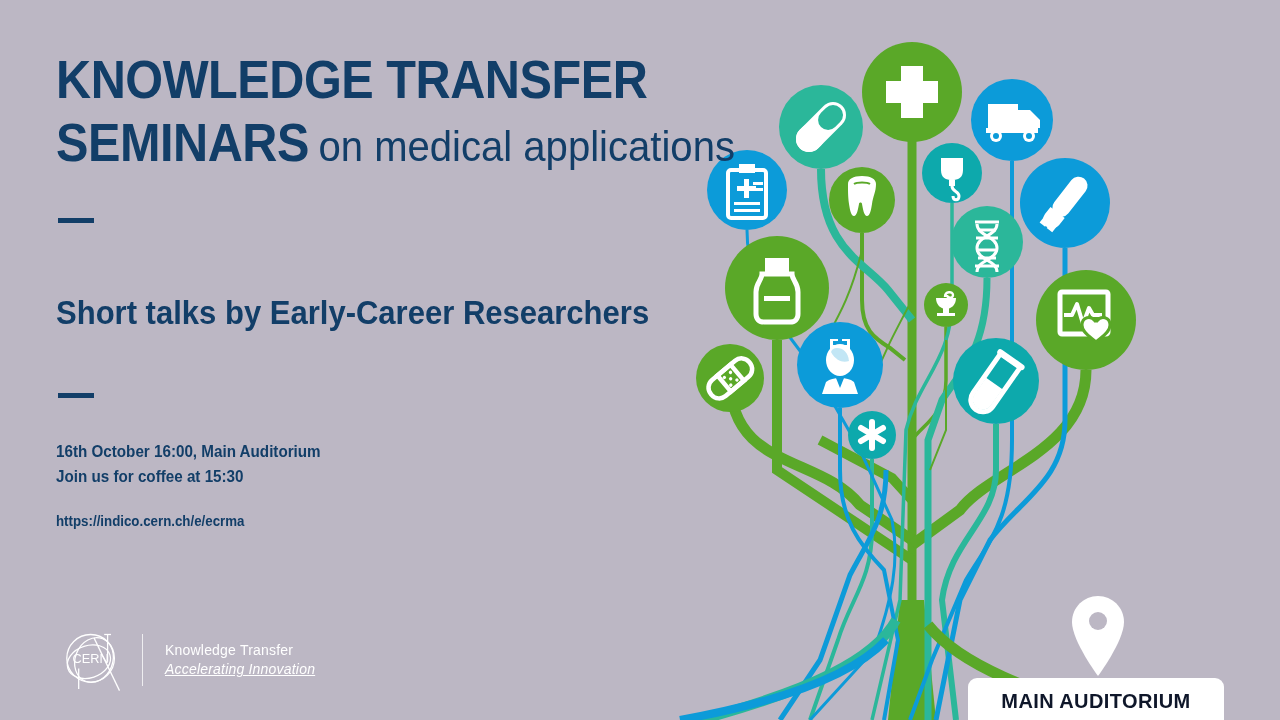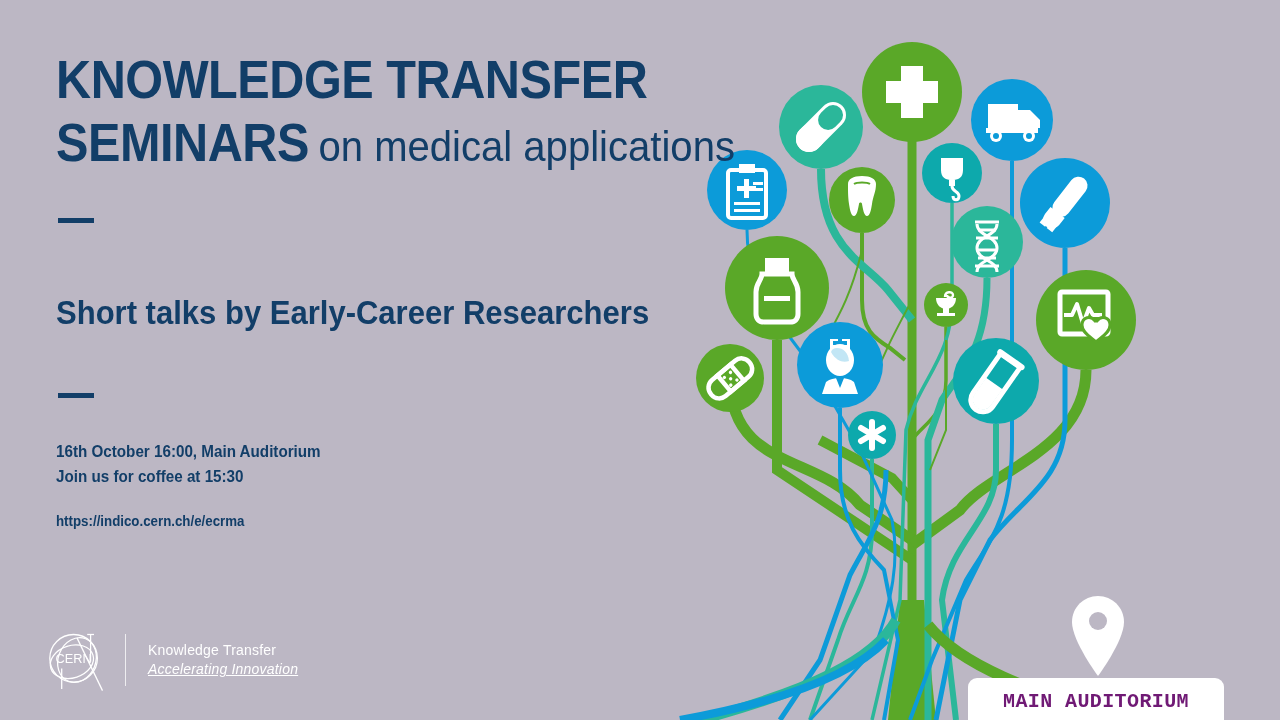--- a/index.html
+++ b/index.html
@@ -56,37 +56,37 @@
     transform:scaleX(0.95);transform-origin:left top;
   }
   .link{
     position:absolute;left:56px;top:513px;
     font-family:"Liberation Sans Narrow","Liberation Sans",sans-serif;
     font-weight:bold;color:#123e68;font-size:14px;
     transform:scaleX(0.95);transform-origin:left top;
   }
 
   
-  .logo-wrap{position:absolute;left:43px;top:626px;display:flex;align-items:center;gap:0px;}
+  .logo-wrap{position:absolute;left:60px;top:626px;display:flex;align-items:center;gap:0px;}
   .logo-mark{width:68px;height:68px;}
   .logo-divider{width:1px;height:52px;background:rgba(255,255,255,.75);margin:0 22px 0 14px;}
   .logo-text{color:#ffffff;line-height:1.34;}
   .logo-text .l1{font-size:14px;letter-spacing:.2px;}
   .logo-text .l2{font-size:14px;font-style:italic;letter-spacing:.2px;text-decoration:underline;}
 
   
   .pin{position:absolute;left:1068px;top:594px;width:60px;height:84px;}
   .venue-card{
     position:absolute;left:968px;top:678px;width:256px;height:46px;
     background:#ffffff;border-radius:9px 9px 0 0;
     display:flex;align-items:center;justify-content:center;
   }
   .venue-card span{
-    font-family:Liberation Mono, monospace;
-    color:#701a75;font-weight:bold;font-size:20px;letter-spacing:.4px;
+    font-family:Liberation Sans, sans-serif;
+    color:#0f172a;font-weight:bold;font-size:20px;letter-spacing:.4px;
   }
 
   
   #tree{position:absolute;left:660px;top:0;width:620px;height:720px;}
 </style>
 </head>
 <body>
 
 <div id="poster">
 

